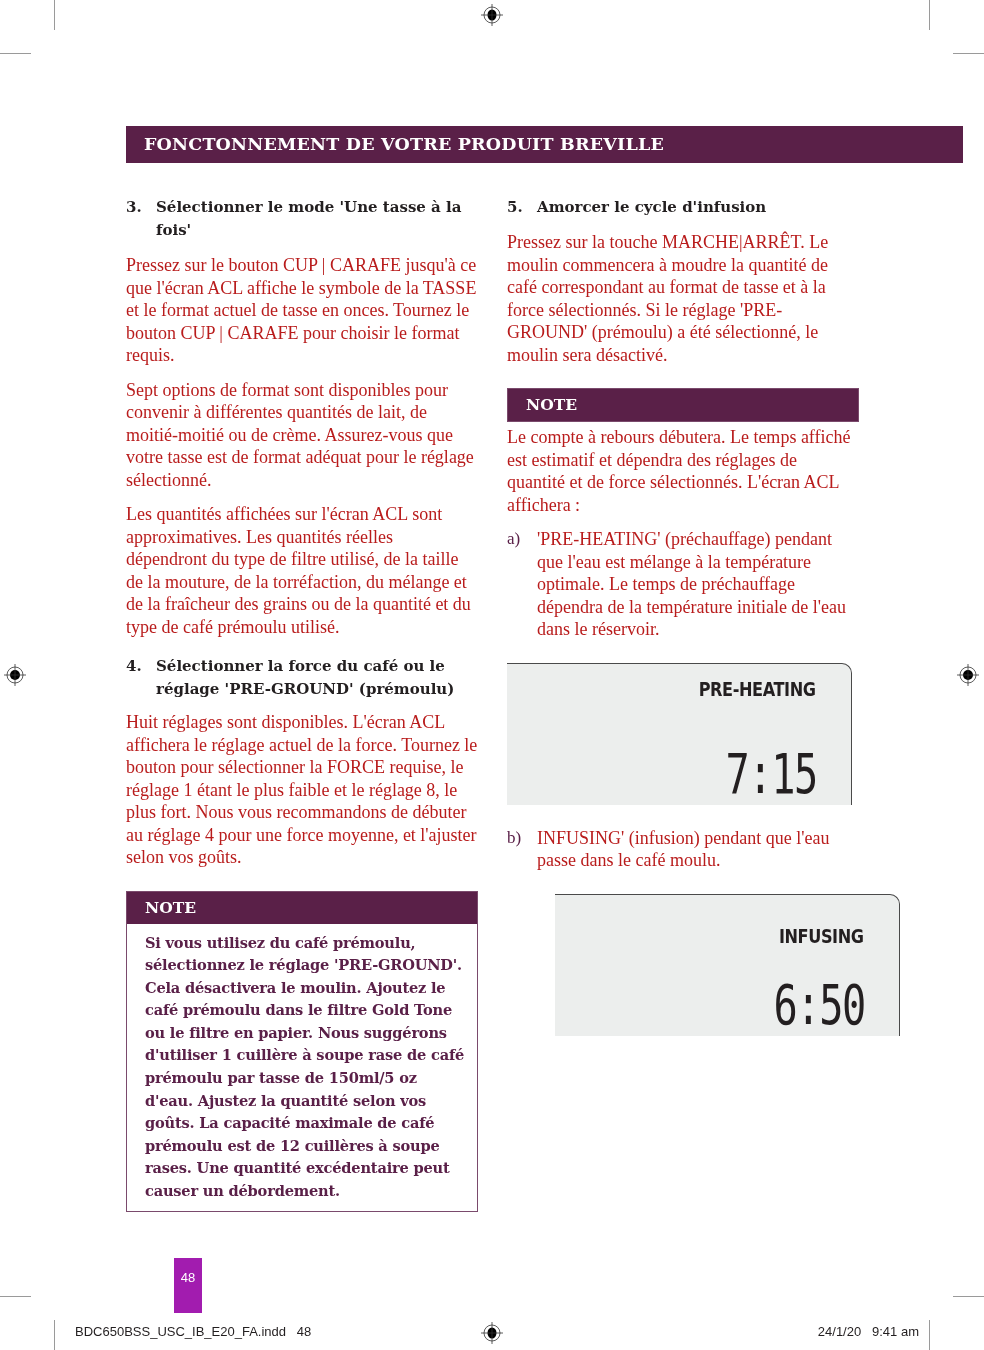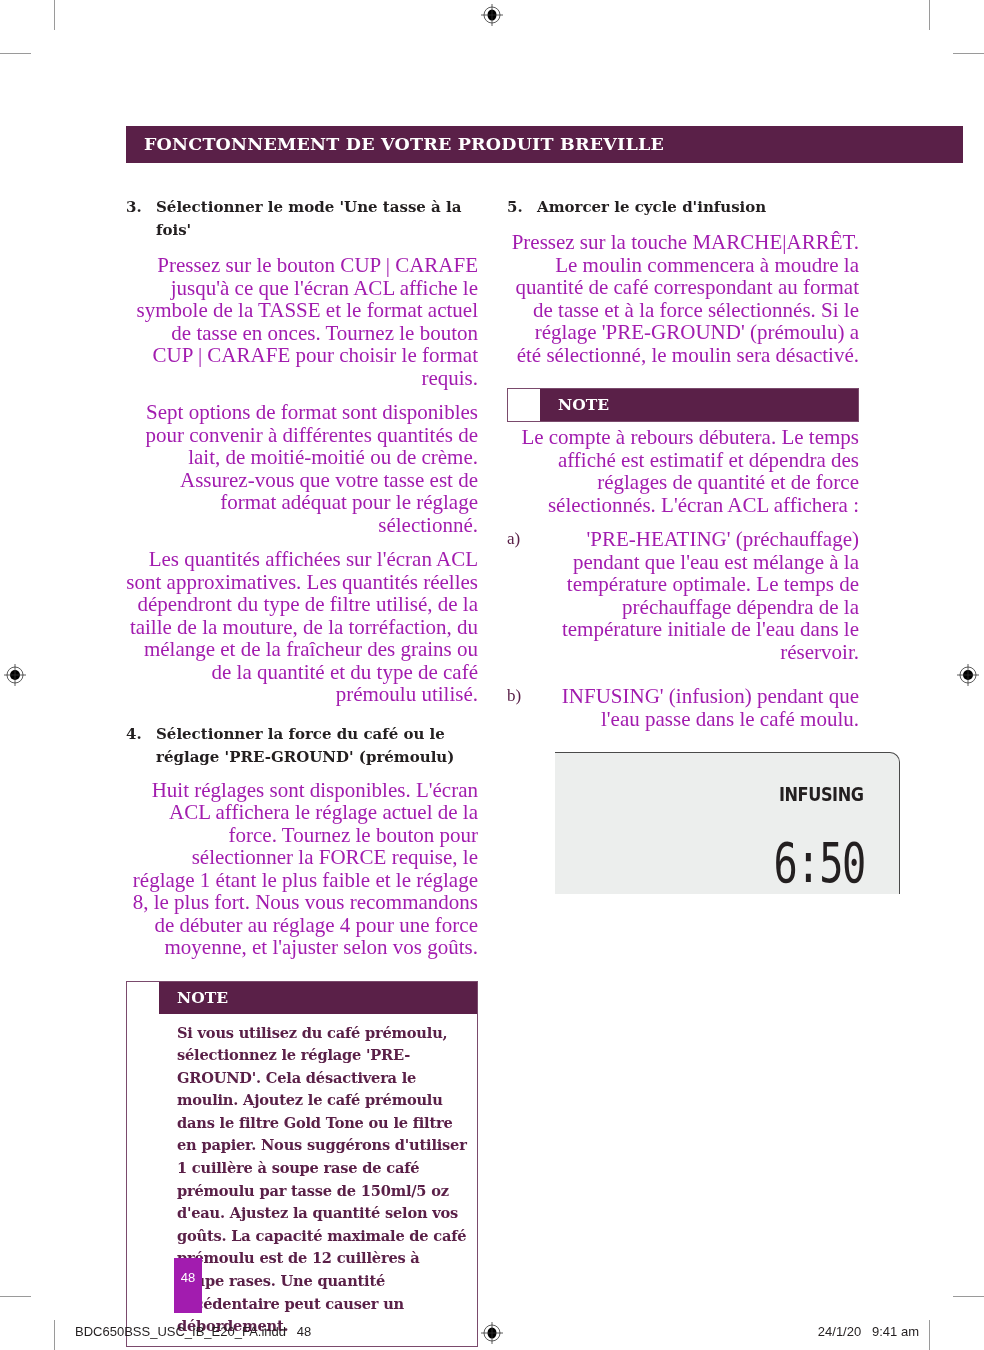--- a/index.html
+++ b/index.html
@@ -9,22 +9,22 @@
   .reg { position:absolute; width:22px; height:22px; }
   .header-bar { position:absolute; left:126px; top:126px; width:837px; height:37px; background:#5a2048;
     color:#fff; font-family:"DejaVu Serif", serif; font-weight:bold; font-size:17.5px; line-height:37px;
     padding-left:18px; box-sizing:border-box; letter-spacing:0.2px; }
   .col { position:absolute; }
   .col-left { left:126px; top:196px; width:352px; }
   .col-right { left:507px; top:196px; width:352px; }
   h3 { margin:0; font-family:"DejaVu Serif", serif; font-weight:bold; font-size:15px; line-height:23px; color:#231f20;
        display:flex; }
   h3 .num { width:30px; flex:none; }
-  p { margin:0; font-family:"Liberation Serif", serif; font-size:21px; line-height:22.5px; color:#a21caf;text-align:right; }
-  .note { border:1.5px solid #7a4a6c; box-sizing:border-box;padding-left:32px; }
+  p { margin:0; font-family:"Liberation Serif", serif; font-size:18px; line-height:22.5px; color:#b91c1c; }
+  .note { border:1.5px solid #7a4a6c; box-sizing:border-box; }
   .note-head { background:#5a2048; color:#fff; font-family:"DejaVu Serif", serif; font-weight:bold;
     font-size:15.5px; line-height:32px; padding-left:18px; }
   .note-body { color:#5a2048; font-family:"DejaVu Serif", serif; font-weight:bold; font-size:14.6px;
     line-height:22.6px; padding:8px 10px 8px 18px; letter-spacing:-0.2px; }
   .li { display:flex; }
   .li .mk { width:30px; flex:none; color:#5a2048; font-family:"Liberation Serif", serif; font-size:17px; line-height:22.5px; }
   .lcd { position:relative; width:345px; height:142px; background:#eceeed; border-top:1.5px solid #4a4a4a;
     border-right:1.5px solid #4a4a4a; border-top-right-radius:10px; box-sizing:border-box; }
   .lcd-label { position:absolute; right:35px; font-family:"DejaVu Sans", sans-serif; font-weight:bold;
     font-size:19px; color:#231f20; letter-spacing:-0.5px; transform:scaleX(0.85); transform-origin:right center; }
@@ -105,20 +105,24 @@
     <div class="note-head">NOTE</div>
   </div>
 
   <p style="margin-top:4px;">Le compte à rebours débutera. Le temps affiché est estimatif et dépendra des réglages de quantité et de force sélectionnés. L'écran ACL affichera :</p>
 
   <div class="li" style="margin-top:12px;">
     <span class="mk">a)</span>
     <p>'PRE-HEATING' (préchauffage) pendant que l'eau est mélange à la température optimale. Le temps de préchauffage dépendra de la température initiale de l'eau dans le réservoir.</p>
   </div>
 
+  <div class="lcd" style="margin-top:22px;">
+    <div class="lcd-label" style="top:14px;">PRE-HEATING</div>
+    <div class="lcd-time" style="top:82px;">7:15</div>
+  </div>
 
   <div class="li" style="margin-top:22px;">
     <span class="mk">b)</span>
     <p>INFUSING' (infusion) pendant que l'eau passe dans le café moulu.</p>
   </div>
 
   <div class="lcd" style="margin-top:22px;margin-left:48px;">
     <div class="lcd-label" style="top:30px;">INFUSING</div>
     <div class="lcd-time" style="top:82px;">6:50</div>
   </div>

